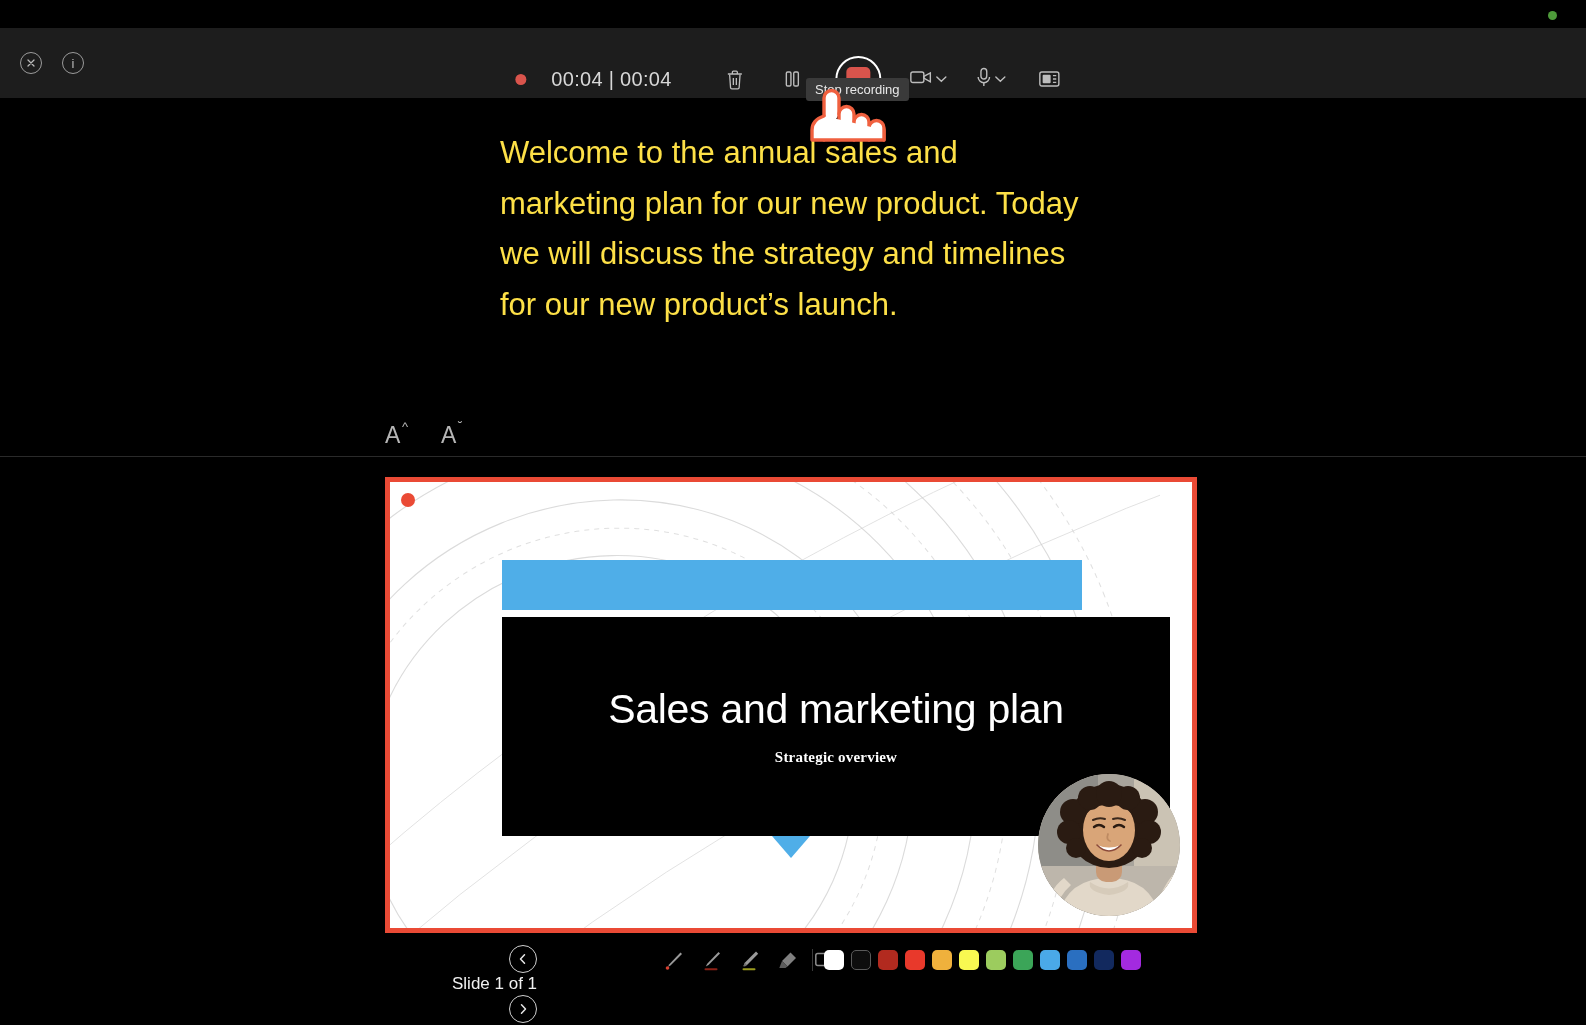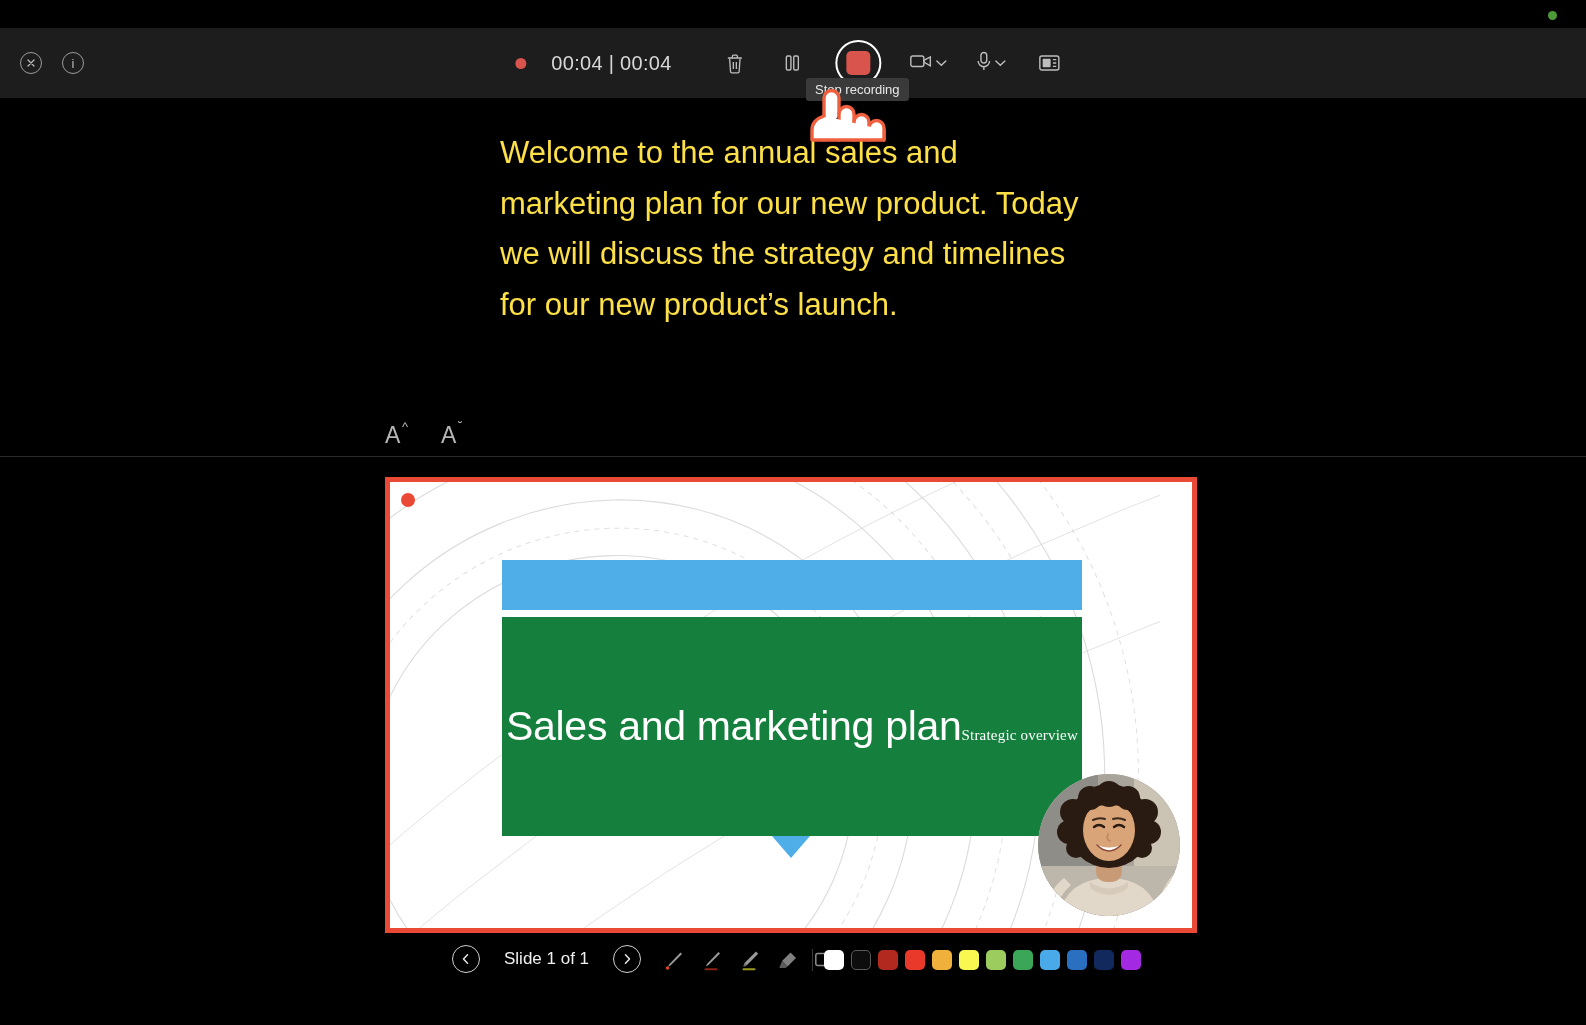--- a/index.html
+++ b/index.html
@@ -53,21 +53,21 @@
     display: flex; align-items: center; justify-content: center;
     color: #b9b9b9;
     font-size: 13px;
     line-height: 1;
     cursor: pointer;
   }
   .circ-icon svg { display: block; }
 
   .tb-center {
     position: absolute;
-    left: 50%; top: 0;
+    left: 50%; top: 16px;
     transform: translateX(-50%);
     height: 70px;
     display: flex; align-items: center; gap: 16px;
   }
   .rec-dot {
     width: 11px; height: 11px;
     border-radius: 50%;
     background: #d9544c;
     margin-right: 9px;
   }
@@ -197,40 +197,41 @@
   .bar-top {
     position: absolute;
     left: 112px; top: 78px;
     width: 580px; height: 50px;
     background: #4FAEE8;
     z-index: 2;
   }
   .bar-main {
     position: absolute;
     left: 112px; top: 135px;
-    width: 580px; height: 219px;
-    background: #15803d;
+    width: 668px; height: 219px;
+    background: #000000;
     z-index: 2;
     display: flex;
+    flex-direction: column;
     align-items: center;
     justify-content: center;
   }
   .slide-title {
     color: #ffffff;
     font-size: 41px;
     font-weight: 400;
     line-height: 1.1;
     letter-spacing: -0.3px;
     white-space: nowrap;
   }
   .slide-sub {
     color: #ffffff;
     font-family: "Liberation Serif", serif;
     font-size: 15px;
-    font-weight: 400;
+    font-weight: 700;
     margin-top: 17px;
     letter-spacing: 0.2px;
   }
   .bar-point {
     position: absolute;
     left: 50%; top: 354px;
     transform: translateX(-50%);
     width: 0; height: 0;
     border-left: 19px solid transparent;
     border-right: 19px solid transparent;
@@ -253,21 +254,21 @@
     position: absolute;
     left: 0; top: 937px;
     width: 1586px; height: 88px;
     background: #000;
     display: flex;
     align-items: flex-start;
   }
   .nav-group {
     position: absolute;
     left: 452px; top: 8px;
-    display: flex; align-items: center; gap: 24px;
+    display: flex; align-items: flex-end; gap: 1px; flex-direction: column;
   }
   .nav-btn {
     width: 28px; height: 28px;
     border-radius: 50%;
     border: 1.6px solid #cfcfcf;
     display: flex; align-items: center; justify-content: center;
     color: #e6e6e6;
     cursor: pointer;
   }
   .nav-btn svg { display:block; }

